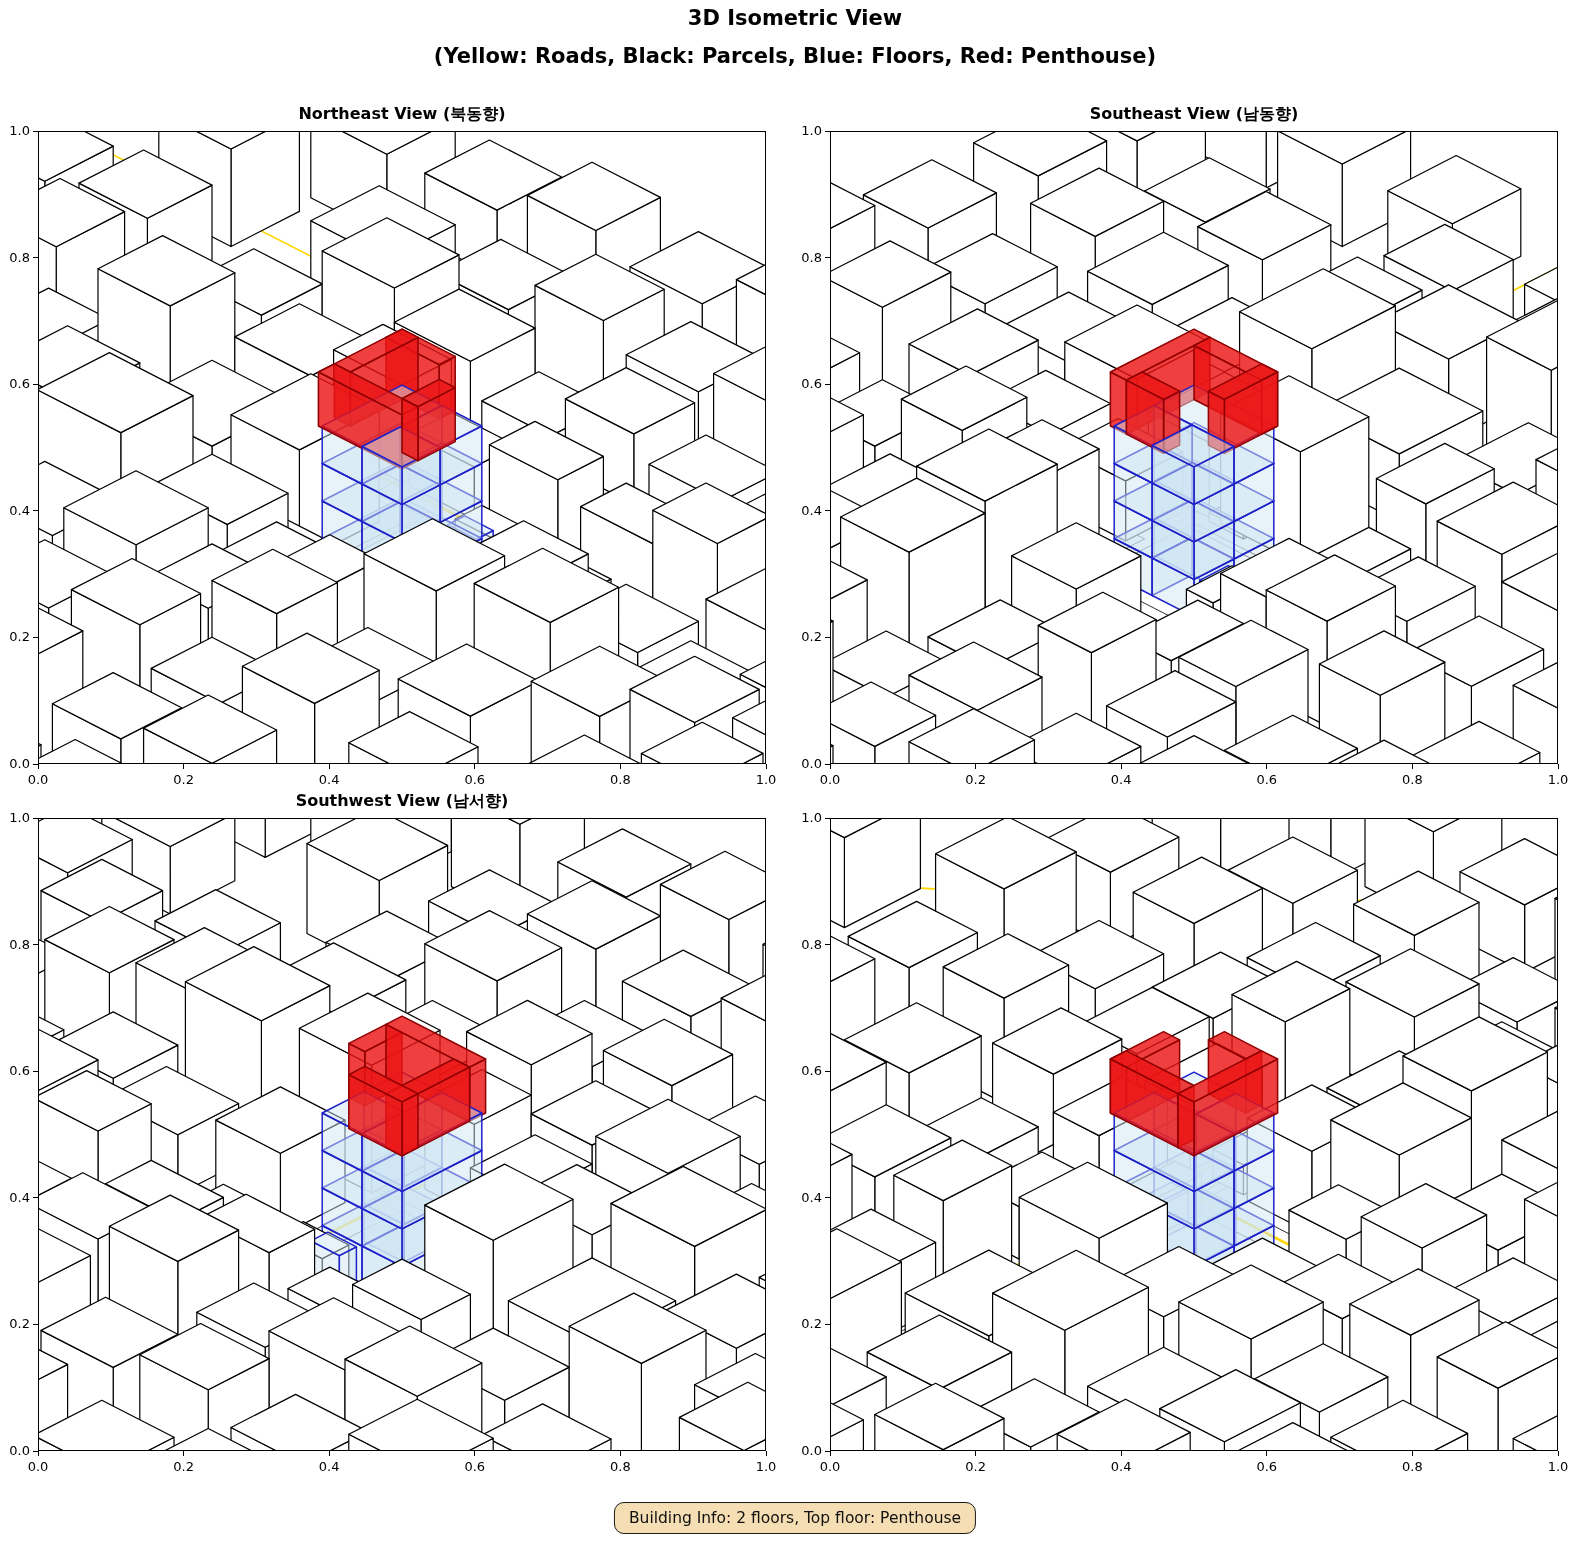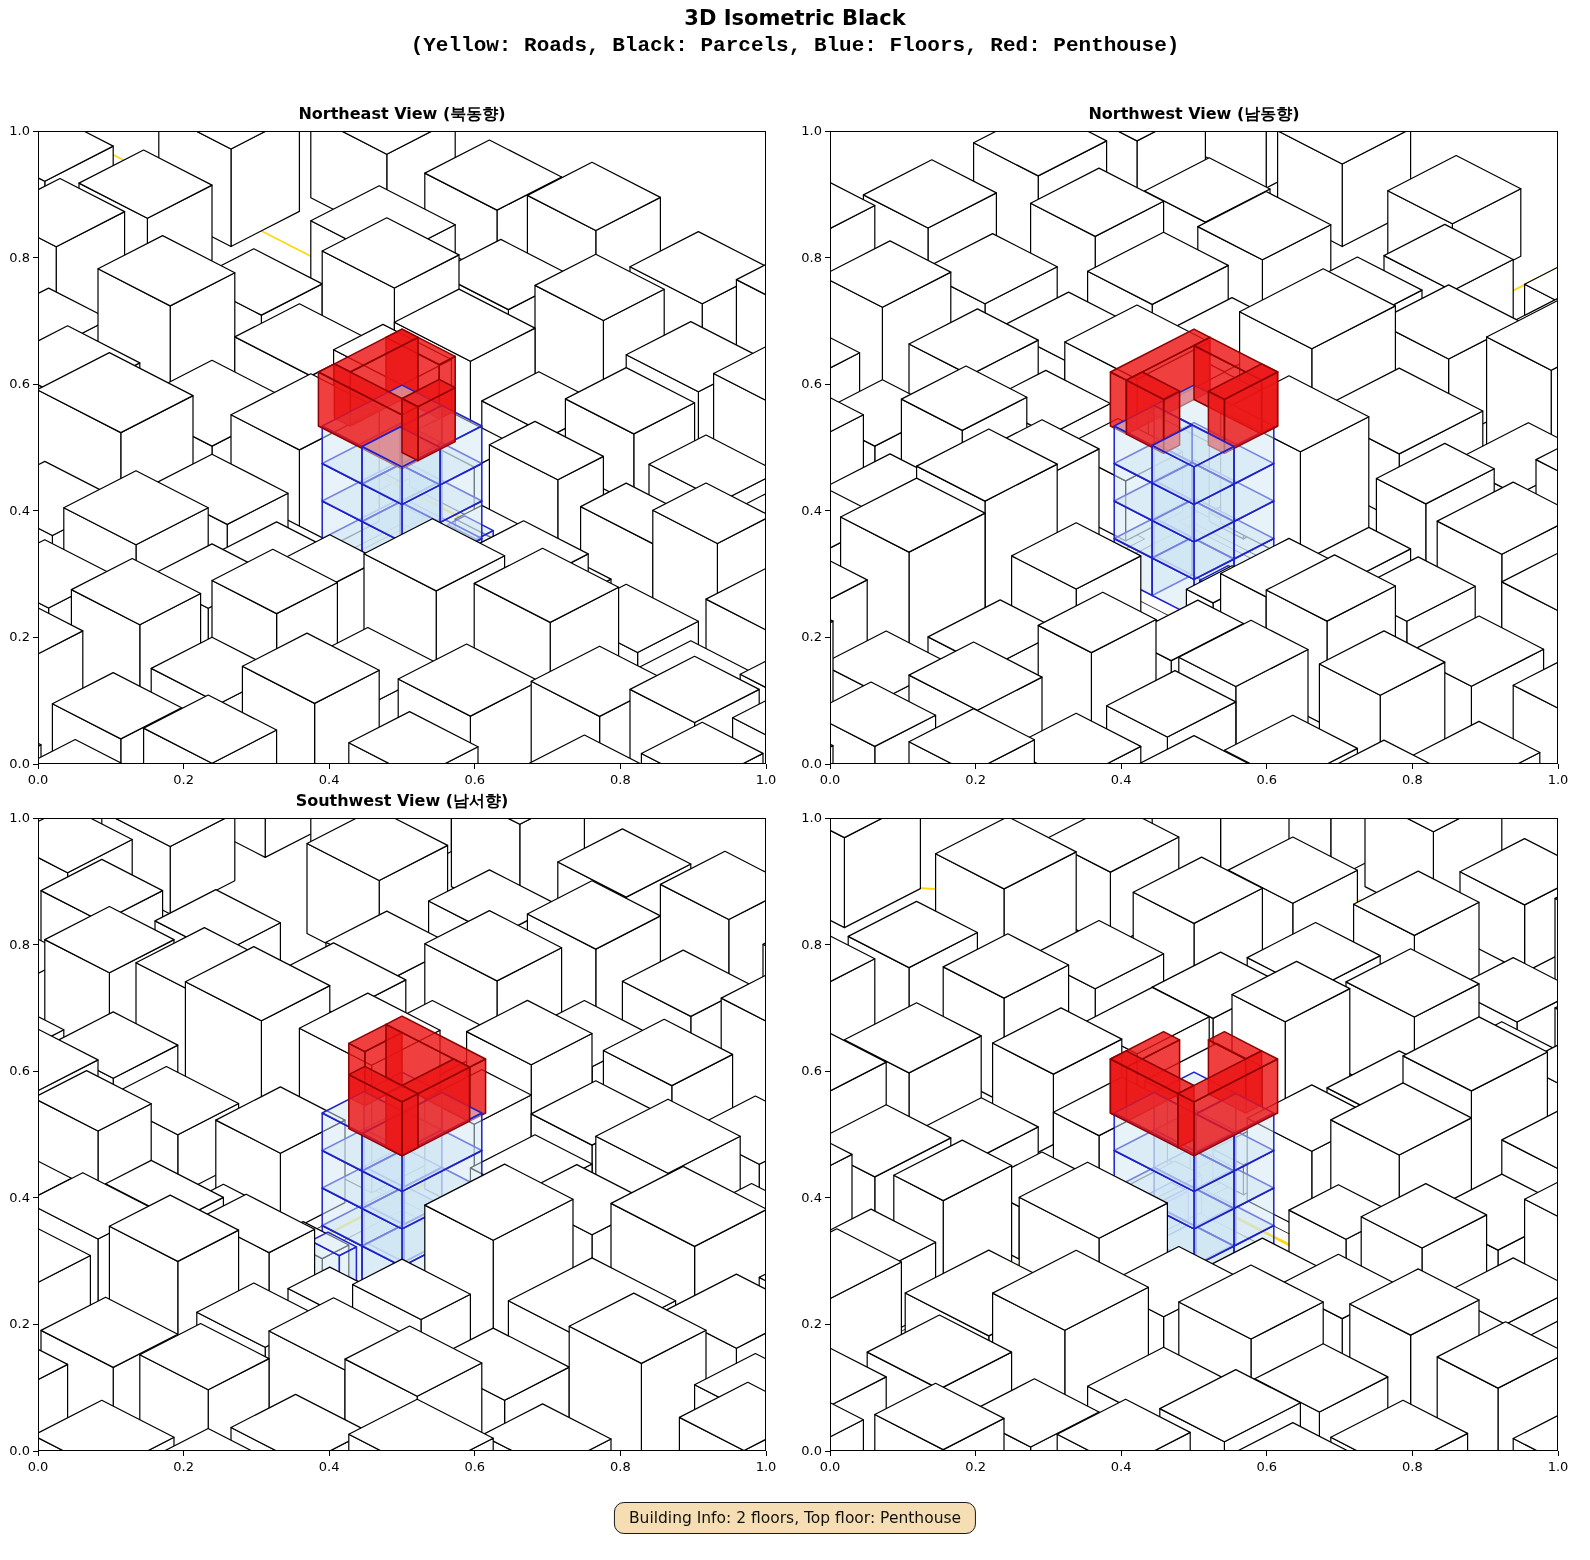--- a/index.html
+++ b/index.html
@@ -1,36 +1,36 @@
 <!DOCTYPE html>
 <html><head>
 <meta charset="utf-8">
 <style>
   html,body{margin:0;padding:0;background:#fff;}
   body{font-family:"DejaVu Sans","Liberation Sans",sans-serif;color:#000;}
   .fig{position:relative;width:1590px;height:1560px;background:#fff;overflow:hidden;}
   .title,.subtitle{position:absolute;left:0;width:100%;text-align:center;font-size:21px;font-weight:bold;}
   .title{top:6px;}
-  .subtitle{top:34px;font-family:Liberation Mono, monospace;}
+  .subtitle{top:44px;}
   .plot{position:absolute;width:728px;height:633px;}
   .plot svg{position:absolute;left:0;top:0;display:block;overflow:hidden;background:#fff;}
   .ptitle{position:absolute;top:-27px;left:0;width:100%;text-align:center;font-size:16px;font-weight:bold;}
   .tm{position:absolute;background:#000;}
   .lab{position:absolute;font-size:13px;color:#000;white-space:nowrap;}
   .xlab{text-align:center;width:44px;}
   .ylab{text-align:right;width:38px;}
   .badge{position:absolute;top:1502px;left:50%;transform:translateX(-50%);
          background:#F5DEB3;border:1.5px solid #1a1a1a;border-radius:10px;
          padding:6px 14px;font-size:15.5px;color:#111;}
 </style>
 </head>
 <body>
 
 <div class="fig">
-  <div class="title">3D Isometric Black</div>
+  <div class="title">3D Isometric View</div>
   <div class="subtitle">(Yellow: Roads, Black: Parcels, Blue: Floors, Red: Penthouse)</div>
 
   <div class="plot" style="left:38px;top:131px">
     <div class="ptitle">Northeast View (북동향)</div>
     <svg width="728" height="633" viewBox="0 0 728 633">
         <polygon points="265.2,324.1 386.8,386.5 257.6,452.8 136.0,390.4" fill="none" stroke="#000000" stroke-width="0.8"></polygon>
         <polygon points="497.0,454.8 614.8,515.2 500.8,573.7 383.0,513.3" fill="none" stroke="#000000" stroke-width="0.8"></polygon>
         <polygon points="291.8,470.4 421.0,536.6 318.4,589.3 189.2,523.0" fill="none" stroke="#000000" stroke-width="0.8"></polygon>
         <polygon points="75.2,413.8 200.6,478.1 101.8,528.9 -23.6,464.5" fill="none" stroke="#000000" stroke-width="0.8"></polygon>
         <polygon points="588.2,404.1 709.8,466.4 622.4,511.3 500.8,448.9" fill="none" stroke="#000000" stroke-width="0.8"></polygon>
@@ -441,21 +441,21 @@
       <div class="lab ylab" style="left:-46px;top:371.79999999999995px">0.4</div>
       <div class="tm" style="left:-5px;top:252.7px;width:5px;height:1px"></div>
       <div class="lab ylab" style="left:-46px;top:245.2px">0.6</div>
       <div class="tm" style="left:-5px;top:126.09999999999997px;width:5px;height:1px"></div>
       <div class="lab ylab" style="left:-46px;top:118.59999999999997px">0.8</div>
       <div class="tm" style="left:-5px;top:-0.5px;width:5px;height:1px"></div>
       <div class="lab ylab" style="left:-46px;top:-8px">1.0</div>
     </div>
 
   <div class="plot" style="left:830px;top:131px">
-    <div class="ptitle">Northwest View (남동향)</div>
+    <div class="ptitle">Southeast View (남동향)</div>
     <svg width="728" height="633" viewBox="0 0 728 633">
         <polygon points="599.6,394.3 478.0,456.7 348.8,390.4 470.4,328.0" fill="none" stroke="#000000" stroke-width="0.8"></polygon>
         <polygon points="345.0,513.3 227.2,573.7 113.2,515.2 231.0,454.8" fill="none" stroke="#000000" stroke-width="0.8"></polygon>
         <polygon points="314.6,407.9 185.4,474.3 82.8,421.6 212.0,355.3" fill="none" stroke="#000000" stroke-width="0.8"></polygon>
         <polygon points="424.8,296.8 299.4,361.1 200.6,310.5 326.0,246.1" fill="none" stroke="#000000" stroke-width="0.8"></polygon>
         <polygon points="443.8,560.0 322.2,622.5 234.8,577.6 356.4,515.2" fill="none" stroke="#000000" stroke-width="0.8"></polygon>
         <polygon points="611.0,474.3 512.2,525.0 428.6,482.1 527.4,431.4" fill="none" stroke="#000000" stroke-width="0.8"></polygon>
         <polygon points="466.6,445.0 364.0,497.6 261.4,445.0 364.0,392.4" fill="none" stroke="#000000" stroke-width="0.8"></polygon>
         <polygon points="793.4,392.4 687.0,446.9 603.4,404.1 709.8,349.4" fill="none" stroke="#000000" stroke-width="0.8"></polygon>
         <polyline points="1058.3,177.3 -157.7,801.3" fill="none" stroke="#FFD600" stroke-width="2.6" stroke-linejoin="round"></polyline>

